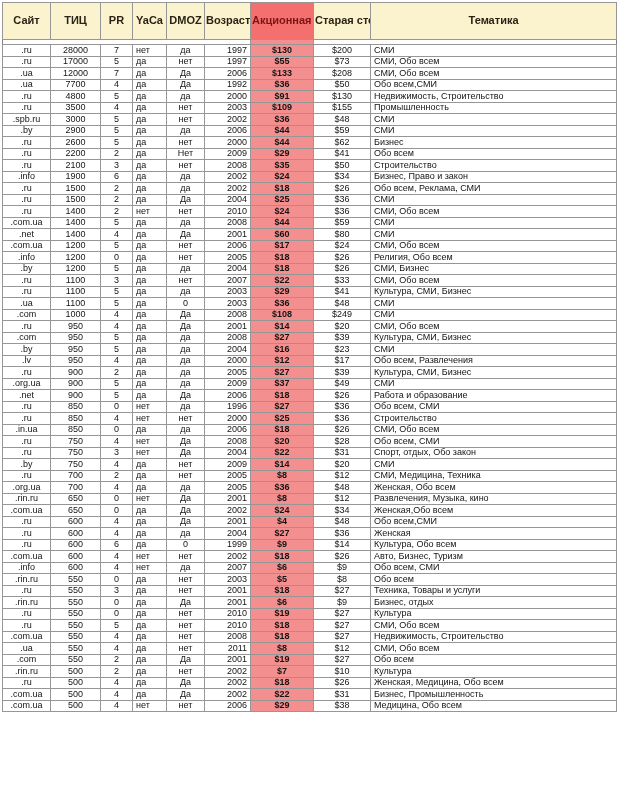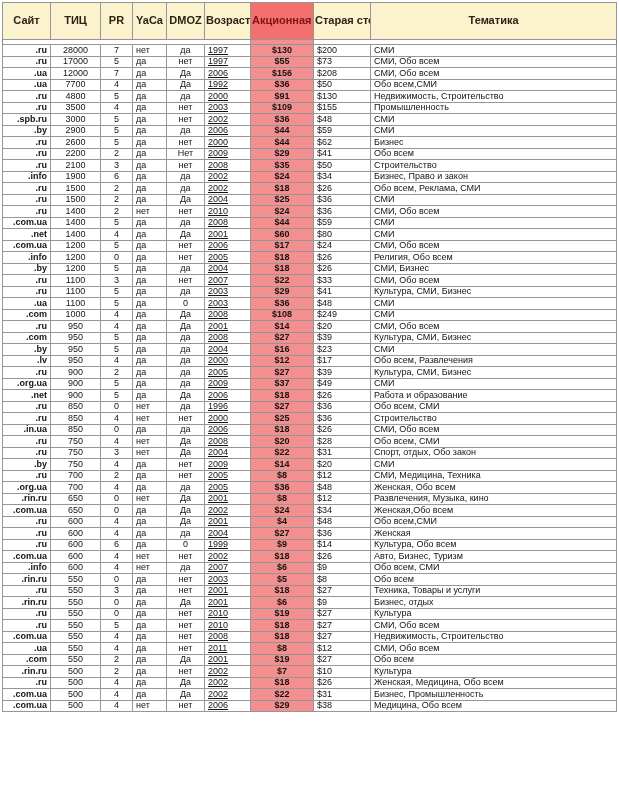--- a/index.html
+++ b/index.html
@@ -47,33 +47,33 @@
     border-right: 1px solid #969696;
   }
   tbody.data td {
     height: 11.5px;
     font-size: 9px;
     line-height: 1;
     color: #141414;
     padding: 0 3px;
     vertical-align: middle;
   }
-  td.col-site  { text-align: right; font-weight: bold; }
+  td.col-site  { text-align: center; }
   td.col-tic   { text-align: center; }
   td.col-pr    { text-align: center; }
   td.col-yaca  { text-align: left; }
   td.col-dmoz  { text-align: center; }
-  td.col-age   { text-align: left; text-decoration: underline; }
+  td.col-age   { text-align: right; }
   td.col-promo {
     text-align: center;
     background: #F48F8F;
     color: #9C0006;
     font-weight: bold;
   }
-  td.col-old   { text-align: left; margin-top: 20px; }
+  td.col-old   { text-align: center; margin-top: 20px; }
   td.col-theme { text-align: left; }
 </style>
 </head>
 <body>
 
 <div class="page">
   <table class="sites">
     <colgroup>
       <col style="width:48px">
       <col style="width:50px">
@@ -128,21 +128,21 @@
           <td class="col-old">$73</td>
           <td class="col-theme">СМИ, Обо всем</td>
         </tr>
         <tr>
           <td class="col-site">.ua</td>
           <td class="col-tic">12000</td>
           <td class="col-pr">7</td>
           <td class="col-yaca">да</td>
           <td class="col-dmoz">Да</td>
           <td class="col-age">2006</td>
-          <td class="col-promo">$156</td>
+          <td class="col-promo">$133</td>
           <td class="col-old">$208</td>
           <td class="col-theme">СМИ, Обо всем</td>
         </tr>
         <tr>
           <td class="col-site">.ua</td>
           <td class="col-tic">7700</td>
           <td class="col-pr">4</td>
           <td class="col-yaca">да</td>
           <td class="col-dmoz">Да</td>
           <td class="col-age">1992</td>

